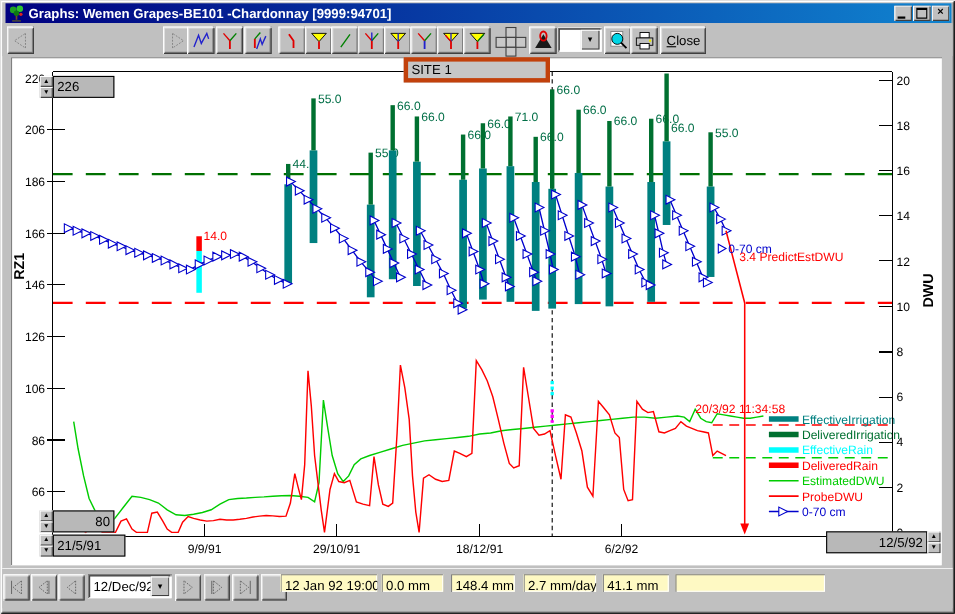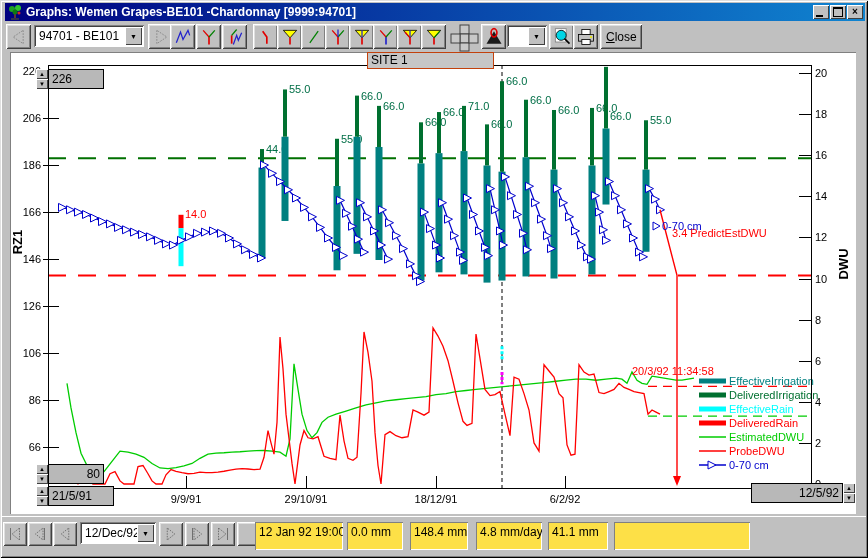--- a/index.html
+++ b/index.html
@@ -27,37 +27,37 @@
   .combo-text{flex:1;font-size:12px;padding-left:5px;white-space:nowrap;overflow:hidden;}
   .combo-btn{width:17px;height:18px;margin-right:2px;background:#c0c0c0;flex:none;
     box-shadow:inset 1px 1px 0 #fff, inset -1px -1px 0 #404040;font-size:7px;display:flex;align-items:center;justify-content:center;color:#000;}
   .closebtn{position:absolute;top:3px;left:598px;width:42px;height:25px;background:#c0c0c0;border:none;
     box-shadow:inset 1px 1px 0 #fff, inset -1px -1px 0 #404040, inset 2px 2px 0 #dfdfdf, inset -2px -2px 0 #808080;
     font-size:12px;font-family:"Liberation Sans",sans-serif;}
   
   .chartpanel{position:absolute;left:10px;top:52px;width:846px;height:462px;background:#fff;
     box-shadow:inset 1px 1px 0 #808080, inset -1px -1px 0 #fff;}
   #chart-svg{position:absolute;left:0;top:0;}
-  .siteheader{position:absolute;left:357px;top:0;width:122px;height:15px;background:#c6c6c6;border:1px solid #c2410c;
+  .siteheader{position:absolute;left:357px;top:0;width:122px;height:15px;background:#c6c6c6;border:4px solid #c2410c;
     font-size:12px;padding-left:3px;line-height:15px;}
   .spin{position:absolute;height:20px;display:flex;font-size:12px;}
   .spin .arrows{width:12px;display:flex;flex-direction:column;flex:none;}
   .spin .arrows span{height:10px;background:#c0c0c0;box-shadow:inset 1px 1px 0 #fff, inset -1px -1px 0 #404040;
     font-size:6px;line-height:10px;text-align:center;color:#000;}
   .spin .val{flex:1;background:#b8b8b8;border:1px solid #000;padding:0 3px;display:flex;align-items:center;white-space:nowrap;}
   .val.right{justify-content:flex-end;}
   
   .statusbar{position:absolute;left:2px;top:516px;width:864px;height:37px;background:#c0c0c0;
     box-shadow:inset 0 1px 0 #fff;}
   .sb-btn{position:absolute;top:6px;width:24px;height:24px;background:#c0c0c0;border:none;padding:0;
     box-shadow:inset 1px 1px 0 #fff, inset -1px -1px 0 #404040, inset 2px 2px 0 #dfdfdf, inset -2px -2px 0 #808080;}
   .sb-btn svg{display:block;margin:2px auto;}
   .sb-combo{position:absolute;top:6px;height:22px;background:#fff;display:flex;align-items:center;
     box-shadow:inset 1px 1px 0 #808080, inset -1px -1px 0 #fff, inset 2px 2px 0 #404040;}
-  .panel{position:absolute;top:6px;height:28px;background:#fde047;font-size:12px;
+  .panel{position:absolute;top:6px;height:16px;background:#fef9c3;font-size:12px;
     box-shadow:inset 1px 1px 0 #808080, inset -1px -1px 0 #fff;padding:3px 4px 0 4px;box-sizing:border-box;white-space:nowrap;overflow:hidden;}
   .recsq{width:12px;height:12px;background:#f00;margin:0 auto;box-shadow:inset 1px 1px 0 #800;}
 </style>
 </head>
 <body>
 
 <div class="window">
 
   <div class="titlebar">
     <span class="titleicon">
@@ -83,24 +83,20 @@
         </button>
     </span>
   </div>
 
   <div class="toolbar">
     <button class="tb" style="left:4px">
       <svg width="20" height="20" viewBox="0 0 24 24">
           <polygon points="17,4 17,20 5,12" fill="none" stroke="#808080" stroke-dasharray="2,1.5"></polygon>
         </svg>
     </button>
-    <div class="combo" style="left:32px;width:110px">
-      <span class="combo-text">94701 - BE101</span>
-      <span class="combo-btn">▼</span>
-    </div>
     <button class="tb" style="left:146px">
       <svg width="20" height="20" viewBox="0 0 24 24">
           <polygon points="7,4 7,20 19,12" fill="none" stroke="#808080" stroke-dasharray="2,1.5"></polygon>
         </svg>
     </button>
 
     <button class="tb" style="left:168px">
       <svg width="20" height="20" viewBox="0 0 24 24">
           <polyline points="4,19 9,6 12,15 18,4 20,10" fill="none" stroke="#2222cc" stroke-width="1.5"></polyline>
         </svg>
@@ -557,17 +553,17 @@
       <svg width="18" height="18" viewBox="0 0 24 24">
           <polygon points="6,4 6,20 16,12" fill="none" stroke="#555" stroke-dasharray="2,1.5"></polygon>
           <line x1="18" y1="4" x2="18" y2="20" stroke="#555"></line>
         </svg>
     </button>
     <button class="sb-btn" style="left:235px"><span class="recsq"></span></button>
 
     <div class="panel" style="left:253px;width:88px">12 Jan 92 19:00</div>
     <div class="panel" style="left:345px;width:56px">0.0 mm</div>
     <div class="panel" style="left:408px;width:58px">148.4 mm</div>
-    <div class="panel" style="left:474px;width:66px">4.8 mm/day</div>
+    <div class="panel" style="left:474px;width:66px">2.7 mm/day</div>
     <div class="panel" style="left:546px;width:60px">41.1 mm</div>
     <div class="panel" style="left:612px;width:136px"></div>
   </div>
 </div>
 
 </body></html>

